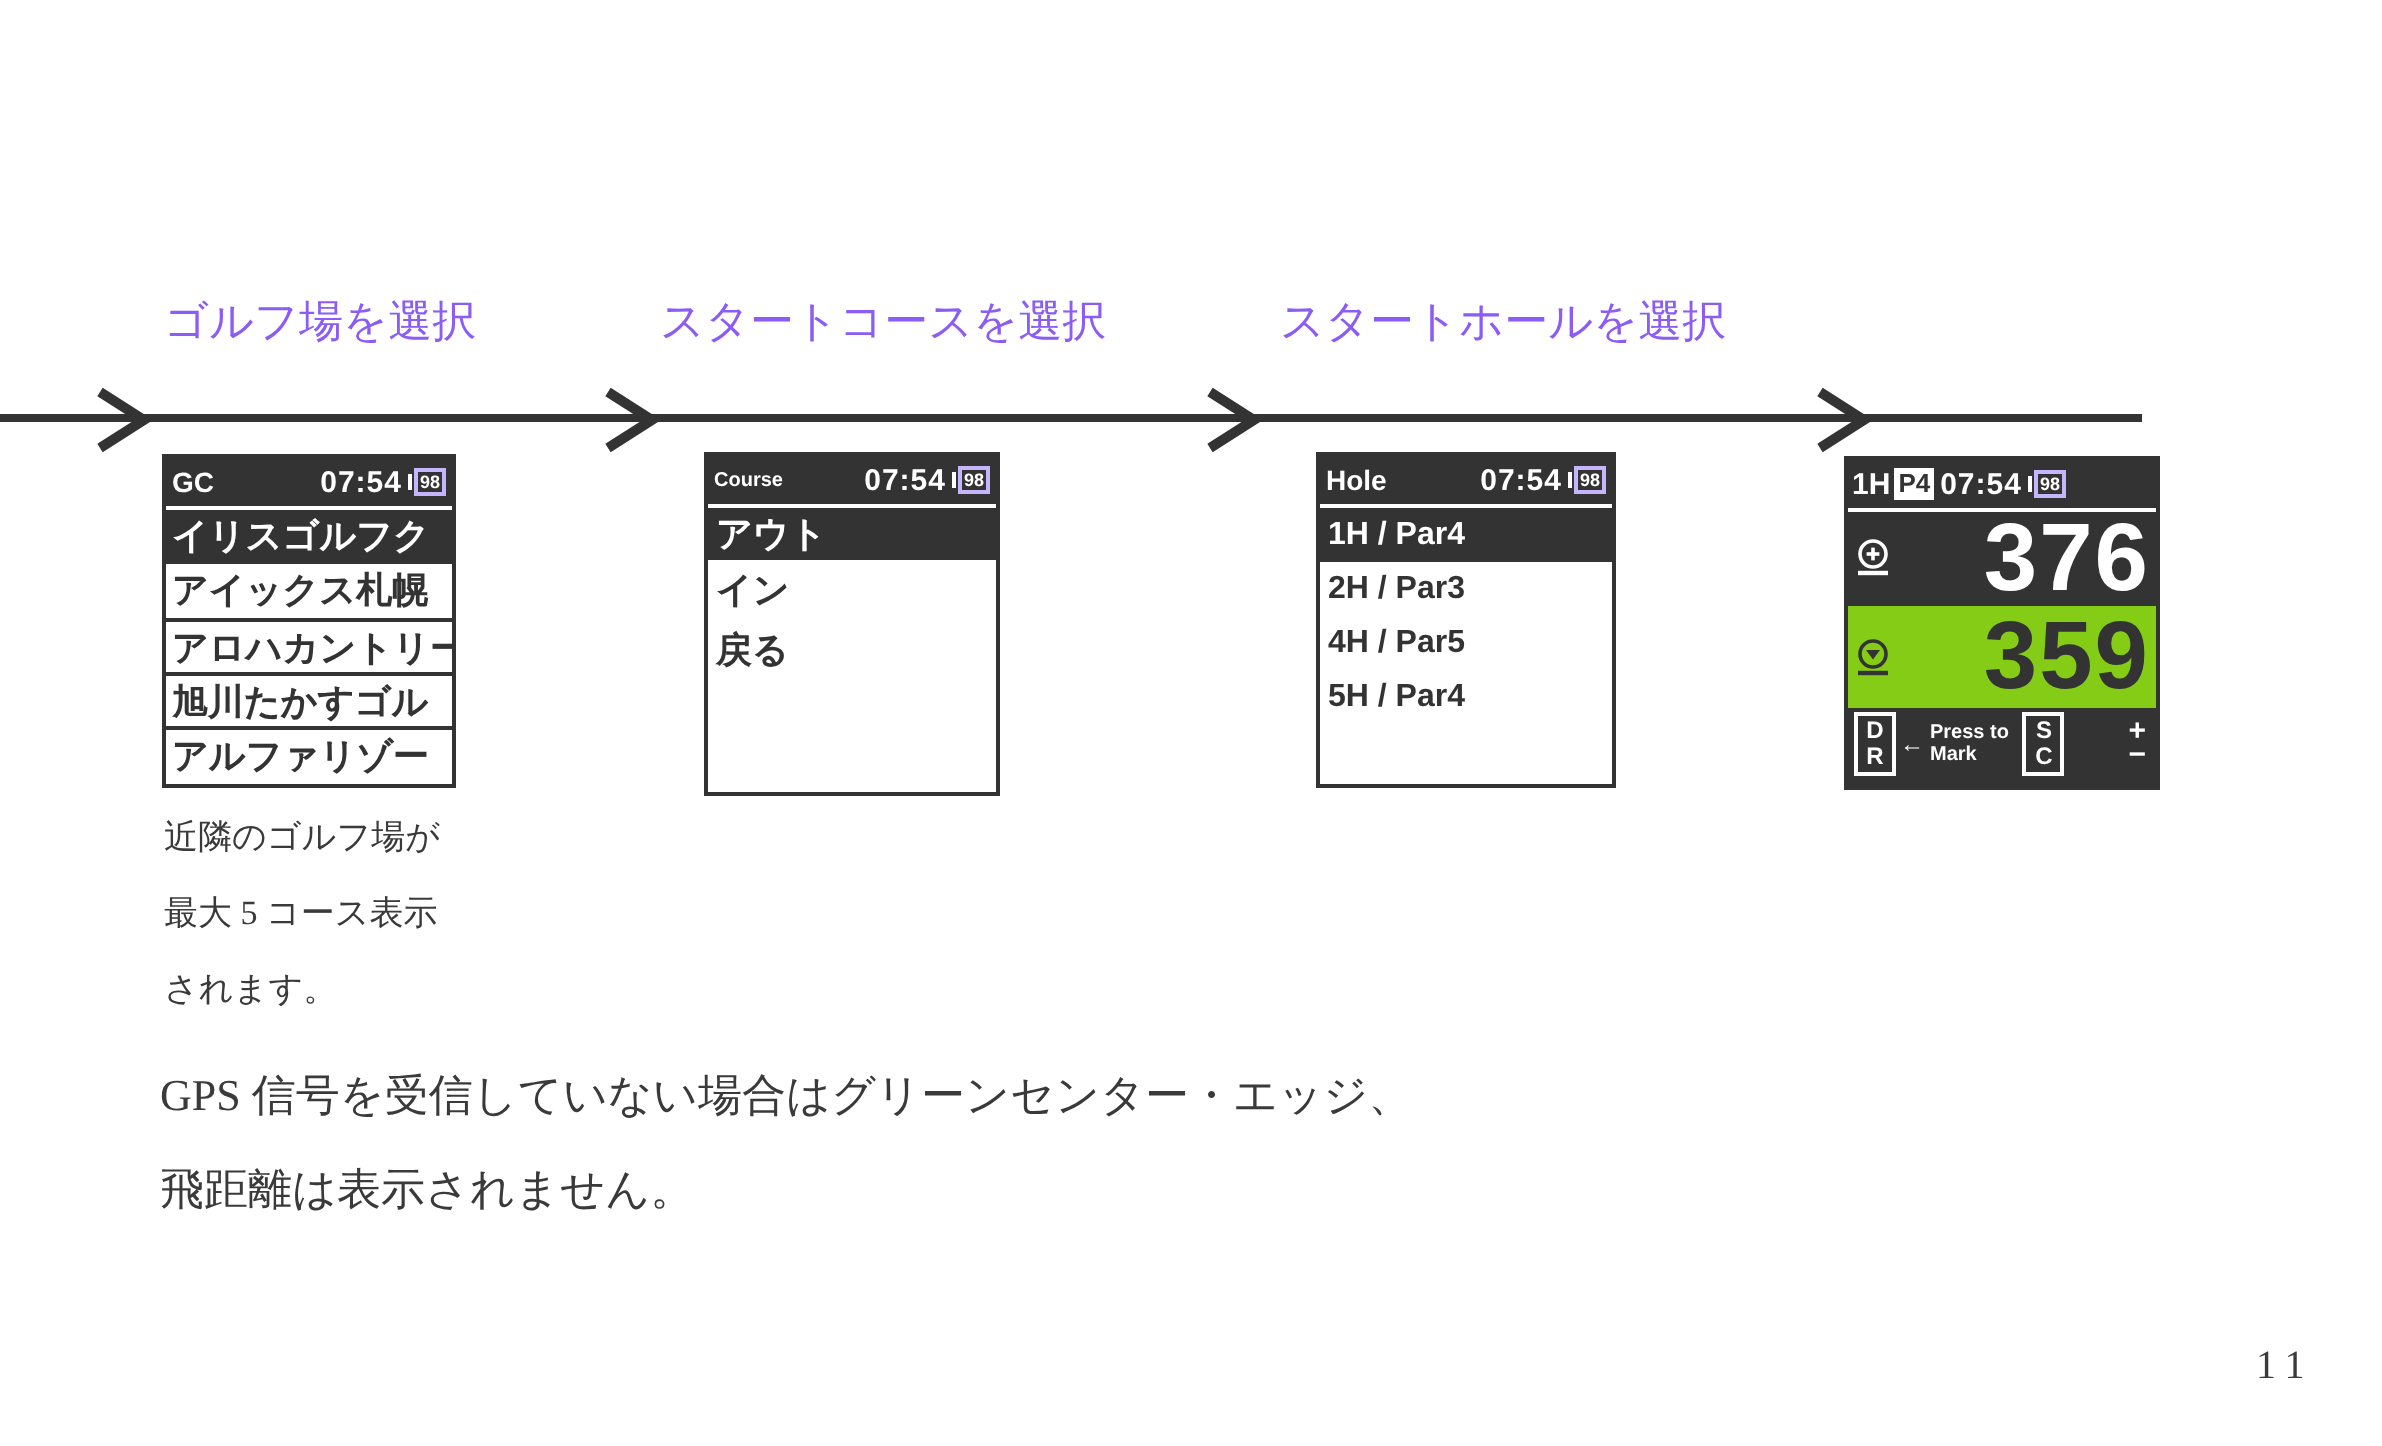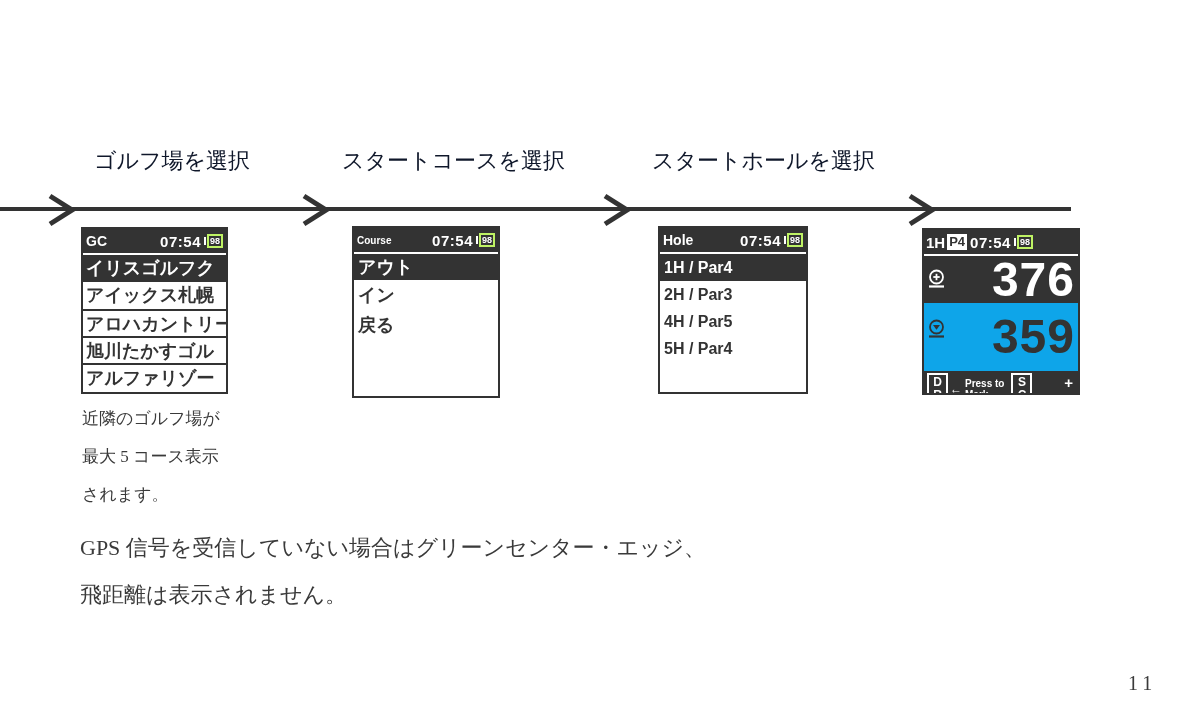--- a/index.html
+++ b/index.html
@@ -3,21 +3,21 @@
 <meta charset="utf-8">
 <style>
   html,body { margin:0; padding:0; }
   body {
     width:1191px; height:723px; position:relative; overflow:hidden;
     background:#ffffff;
     font-family:"Liberation Serif","DejaVu Serif",serif;
     color:#3a3a3a;
   }
   
-  .flow-label { position:absolute; top:146px; font-size:22px; color:#0f172a; white-space:nowrap;margin-left:12px; }
+  .flow-label { position:absolute; top:146px; font-size:22px; color:#8b5cf6; white-space:nowrap; }
   #flow-label-1 { left:82px; }
   #flow-label-2 { left:330px; }
   #flow-label-3 { left:640px; }
   
   .flow-line { position:absolute; left:0; top:207px; width:1071px; height:4px; background:#333; }
   .chev { position:absolute; top:192px; }
   
   .device {
     position:absolute; border:2px solid #333; box-sizing:border-box; background:#fff;
     font-family:"Liberation Sans","DejaVu Sans",sans-serif; overflow:hidden; color:#333;
@@ -25,36 +25,36 @@
   #screen1 { left:81px;  top:227px; width:147px; height:167px; }
   #screen2 { left:352px; top:226px; width:148px; height:172px; }
   #screen3 { left:658px; top:226px; width:150px; height:168px; }
   #screen4 { left:922px; top:228px; width:158px; height:167px; background:#333; color:#fff; }
   .dev-header { height:24px; background:#333; color:#fff; display:flex; align-items:center; padding:0 3px; box-sizing:border-box; }
   .dev-title { font-weight:bold; font-size:14px; }
   .dev-title.small { font-size:10px; }
   .dev-time { font-weight:bold; font-size:15px; margin-left:auto; letter-spacing:0.5px; }
   .battery { display:flex; align-items:center; margin-left:3px; }
   .bat-nub { width:2px; height:8px; background:#fff; margin-right:1px; }
-  .bat-box { border:2px solid #bef264; font-size:9px; font-weight:bold; line-height:10px; padding:0 1px; color:#fff; }
+  .bat-box { border:2px solid #c4b5fd; font-size:9px; font-weight:bold; line-height:10px; padding:0 1px; color:#fff; }
   
   .row { height:27px; line-height:27px; padding-left:3px; white-space:nowrap; overflow:hidden; box-sizing:border-box;font-weight:bold; }
   .row.selected { background:#333; color:#fff; margin-top:2px; }
   .row.sep { border-top:2px solid #333; }
   .jp-row { font-size:18px; }
   .hole-row { font-size:16px; font-weight:bold; padding-left:4px; }
   .course-row { font-size:18px; height:30px; line-height:30px; padding-left:4px; }
   .course-row.selected { height:26px; line-height:26px; }
   
   .s4-header { height:24px; display:flex; align-items:center; padding:0 2px; border-bottom:2px solid #fff; box-sizing:content-box; }
   .s4-hole { font-weight:bold; font-size:15px; }
   .s4-par { background:#fff; color:#333; font-weight:bold; font-size:13px; line-height:16px; padding:0 2px; margin-left:2px; }
   .s4-time { font-weight:bold; font-size:15px; margin-left:3px; letter-spacing:0.5px; }
   .s4-row1 { height:47px; position:relative; }
-  .s4-row2 { height:68px; position:relative; background:#0ea5e9; color:#333; }
+  .s4-row2 { height:51px; position:relative; background:#84cc16; color:#333; }
   .s4-num { position:absolute; right:3px; top:50%; transform:translateY(-50%); font-size:48px; font-weight:bold; line-height:1; letter-spacing:1px; }
   .green-icon { position:absolute; left:3px; }
   .s4-row1 .green-icon { top:13px; }
   .s4-row2 .green-icon { top:16px; }
   .s4-bottom { height:36px; display:flex; align-items:center; padding:0 3px; }
   .keybox { border:2px solid #fff; width:17px; text-align:center; font-weight:bold; font-size:12px; line-height:13px; color:#fff; padding:1px 0; flex:0 0 auto; }
   .arrow-left { font-size:12px; font-weight:bold; margin:0 3px 0 2px; }
   .mark-hint { font-size:10px; font-weight:bold; line-height:11px; white-space:nowrap; }
   .sc-box { margin-left:7px; }
   .plusminus { margin-left:auto; text-align:center; font-weight:bold; font-size:15px; line-height:12px; padding-right:2px; }

